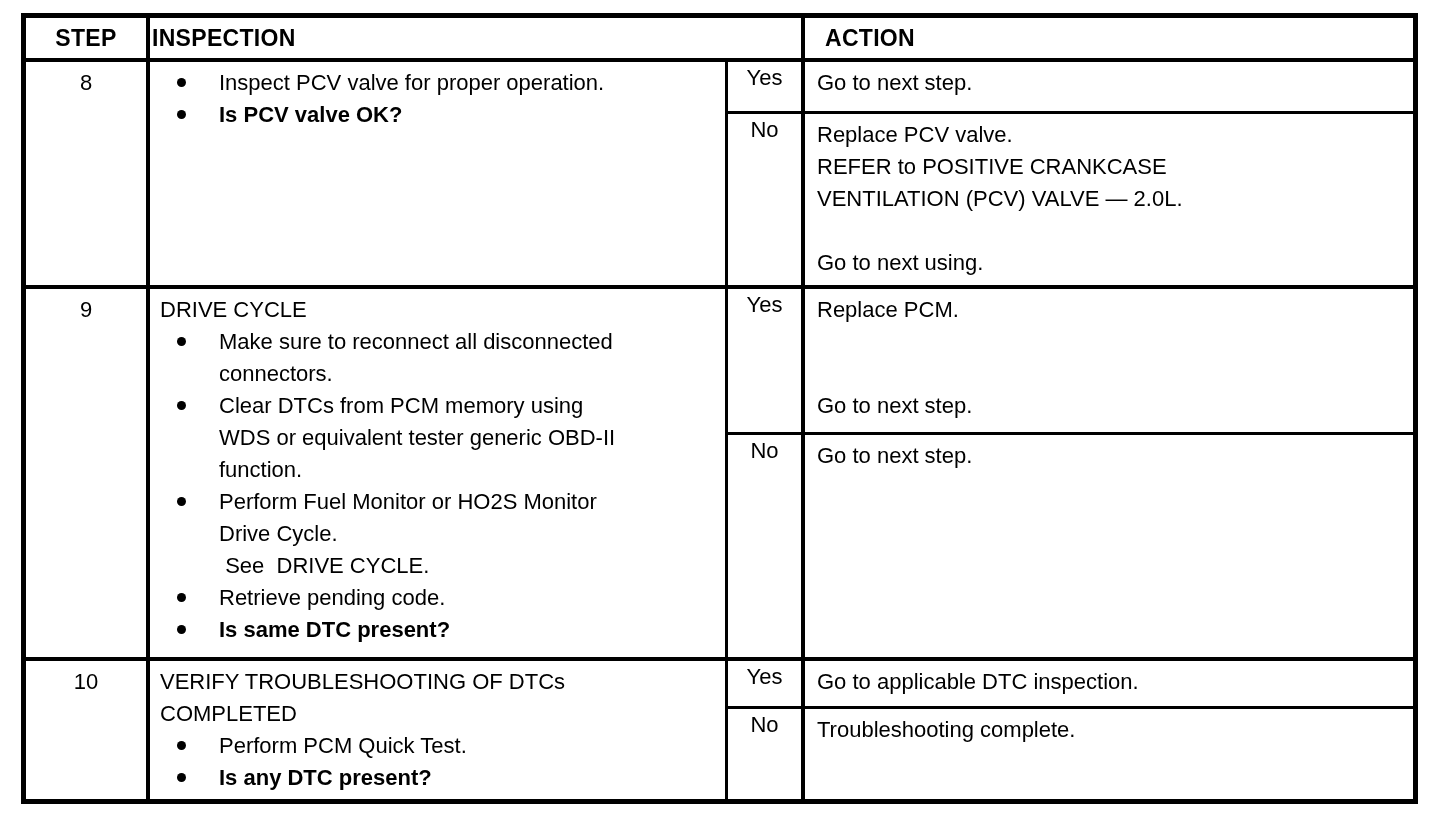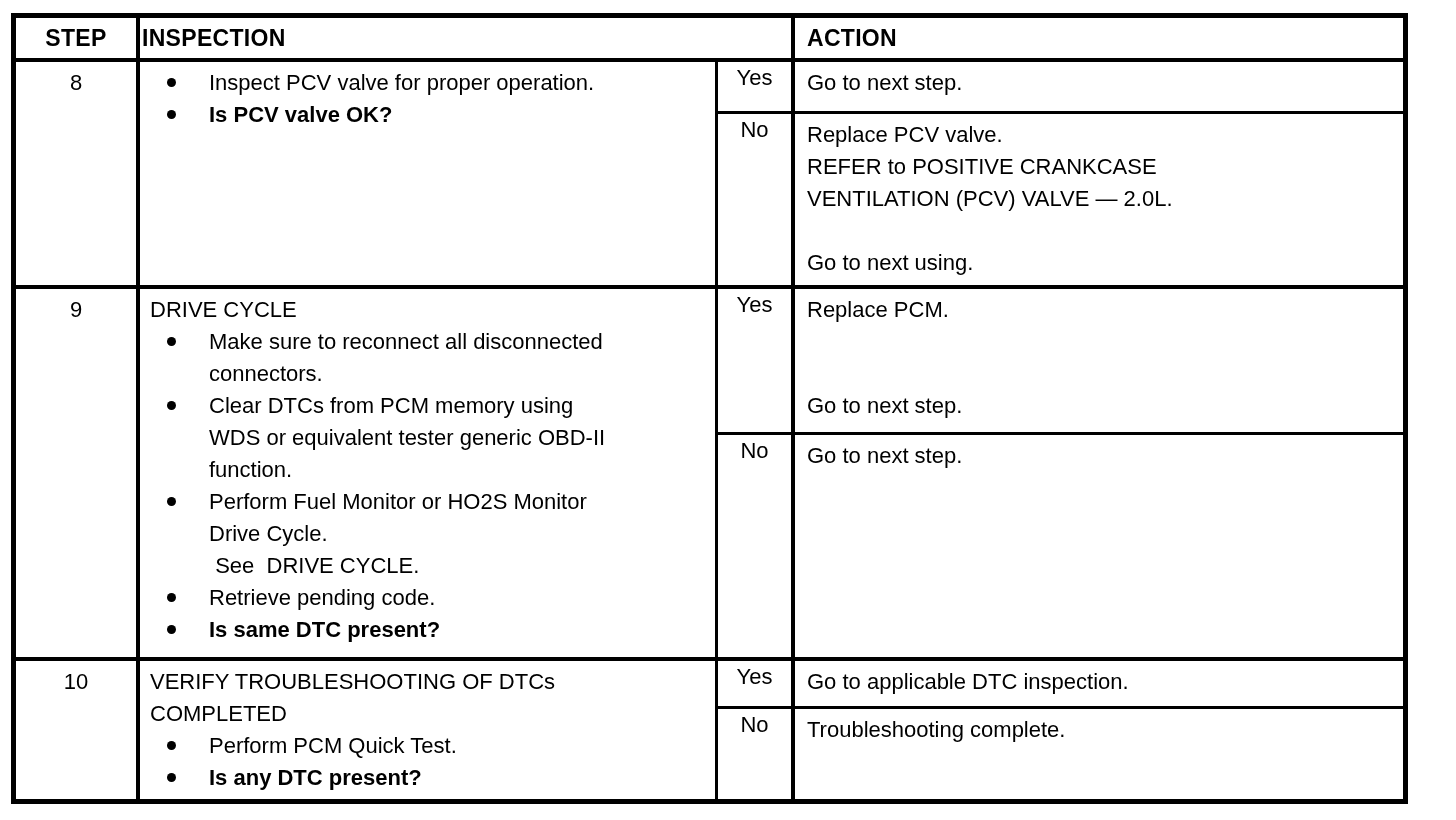--- a/index.html
+++ b/index.html
@@ -12,21 +12,21 @@
     position: relative;
     overflow: hidden;
   }
   .page {
     position: absolute;
     inset: 0;
     background: #fff;
   }
   .ts-table {
     position: absolute;
-    left: 11px;
+    left: 21px;
     top: 13px;
     width: 1397px;
     height: 791px;
     border: 5px solid #000;
     background: #fff;
     font-size: 22px;
     line-height: 32px;
   }
   
   .hdr-row {
@@ -37,21 +37,21 @@
   }
   .hdr {
     display: flex;
     align-items: center;
     font-weight: 700;
     font-size: 23px;
     letter-spacing: 0.3px;
   }
   .hdr-step { justify-content: center; border-right: 4px solid #000; }
   .hdr-insp { padding-left: 2px; border-right: 4px solid #000; }
-  .hdr-action { padding-left: 12px; }
+  .hdr-action { padding-left: 20px; }
   
   .step-row {
     display: grid;
     grid-template-columns: 124px 578px 77px 1fr;
     border-bottom: 4px solid #000;
   }
   .row8  { min-height: 227px; grid-template-rows: 52px 1fr; }
   .row9  { min-height: 372px; grid-template-rows: 146px 1fr; }
   .row10 { min-height: 138px; grid-template-rows: 48px 1fr; border-bottom: none; }
   .cell-step {

